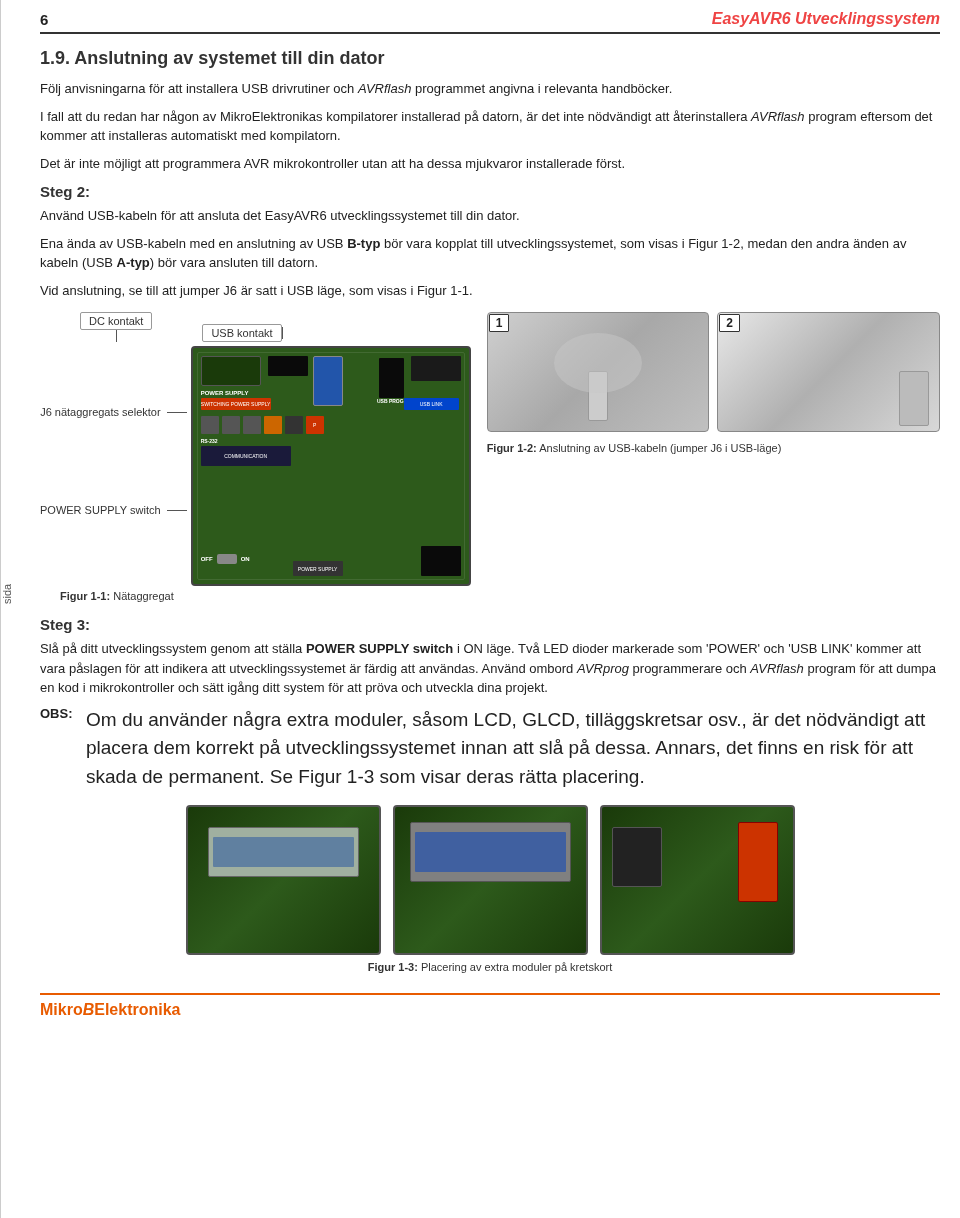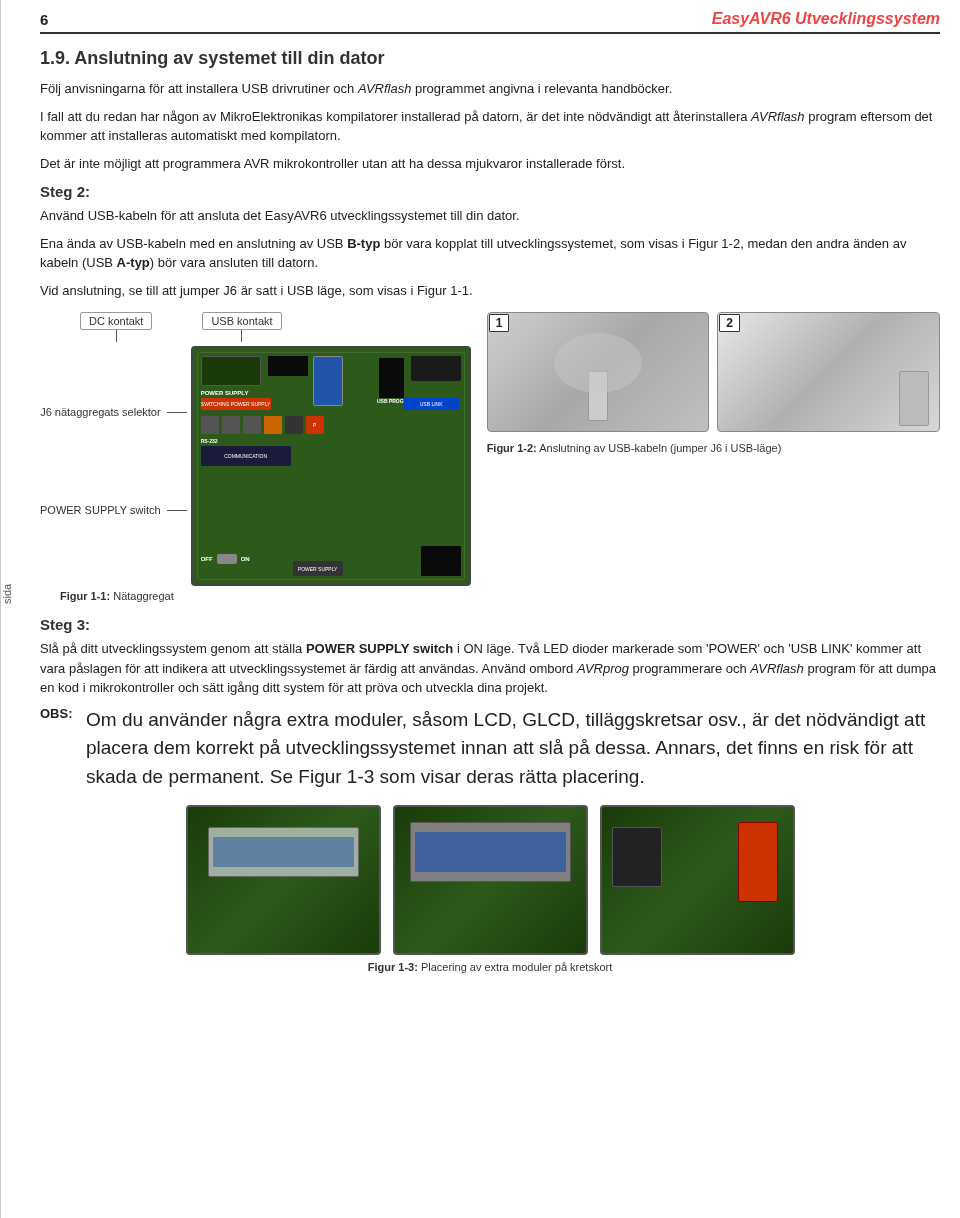--- a/index.html
+++ b/index.html
@@ -218,21 +218,21 @@
 
     <div style="display:flex; gap:16px; margin-top:12px; align-items:flex-start;">
 
       <div style="display:flex; flex-direction:column; align-items:flex-start;">
 
         <div style="display:flex; gap:0; padding-left:40px; margin-bottom:4px; align-items:flex-end;">
           <div style="display:flex; flex-direction:column; align-items:center; margin-right:50px;">
             <div class="label-box">DC kontakt</div>
             <div style="width:1px; height:12px; background:#555;"></div>
           </div>
-          <div style="display:flex; flex-direction:column; align-items:center;">
+          <div style="display:flex; flex-direction:row; align-items:center;">
             <div class="label-box">USB kontakt</div>
             <div style="width:1px; height:12px; background:#555;"></div>
           </div>
         </div>
 
         <div style="display:flex; align-items:center; gap:4px;">
 
           <div style="display:flex; flex-direction:column; justify-content:space-between; height:240px; align-items:flex-end; padding: 60px 0 70px 0;">
             <div class="annot-item">
               <span class="annot-text" style="text-align:right;">J6 nätaggregats selektor</span>
@@ -345,14 +345,19 @@
             <div style="position:absolute; top:15px; right:15px; width:40px; height:80px; background:#cc3300; border-radius:2px; border:1px solid #880000;"></div>
             <div style="position:absolute; top:20px; left:10px; width:50px; height:60px; background:#222; border-radius:2px; border:1px solid #555;"></div>
           </div>
         </div>
       </div>
     </div>
     <div class="fig-caption" style="text-align:center; margin-top:6px;">
       <span class="bold">Figur 1-3:</span> Placering av extra moduler på kretskort
     </div>
 
+    <div class="footer-bar">
+      <div class="footer-brand">
+        <span>Mikro</span><span style="font-style:italic;">B</span><span>Elektronika</span>
+      </div>
+    </div>
   </div>
 </div>
 
 </body></html>

